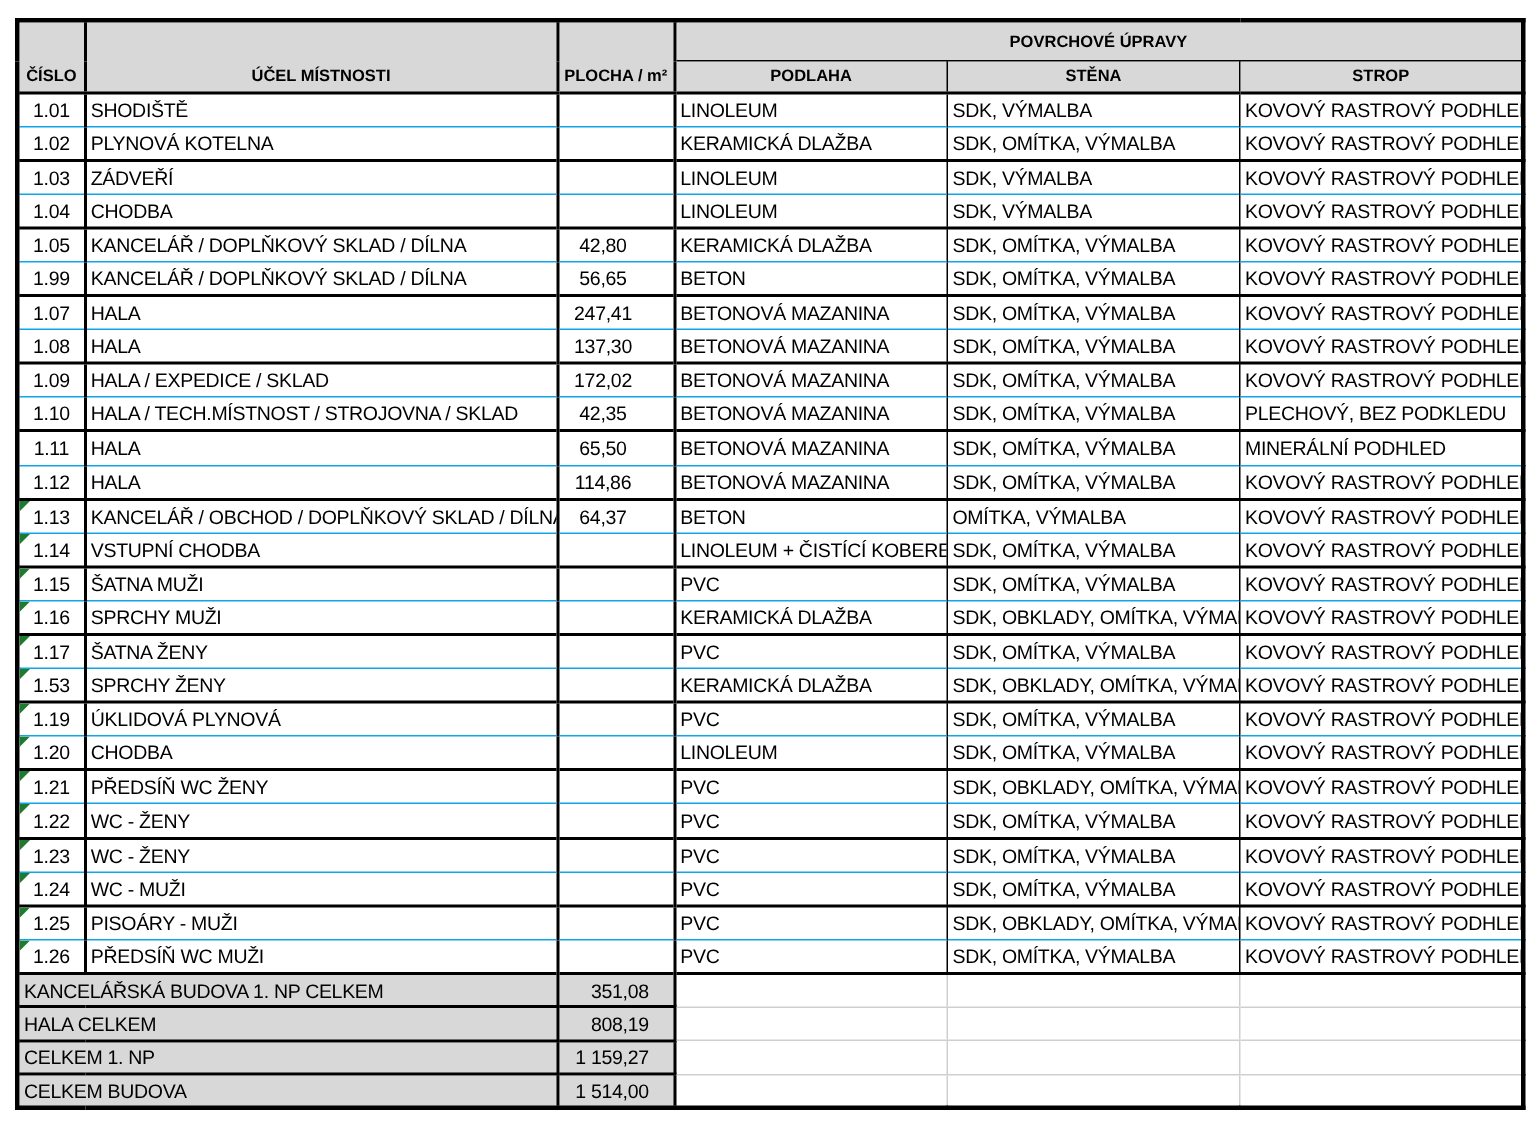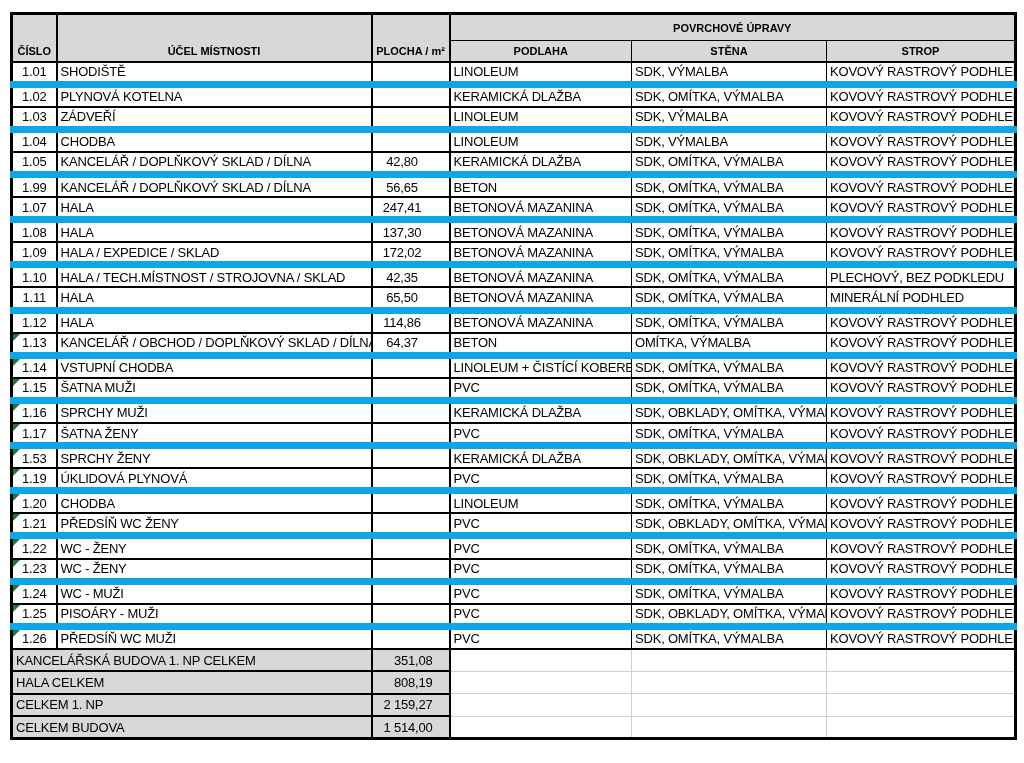--- a/index.html
+++ b/index.html
@@ -31,21 +31,21 @@
     text-align:center;
   }
   tr.group-row th{ height:27px; }
   tr.sub-row th{ height:21px; border-bottom:2px solid #000; }
   th.h-merged{ vertical-align:bottom; padding-bottom:4px; border-bottom:2px solid #000;text-align:center; }
   th.h-ucel, th.h-plocha{ border-left:2px solid #000; }
   th.h-group{ border-left:2px solid #000; border-bottom:1px solid #000; }
   th.h-podlaha{ border-left:2px solid #000; }
   th.h-stena, th.h-strop{ border-left:1px solid #000; }
   
-  tbody.data tr{ border-bottom:7px solid #0ea5e9; }
+  tbody.data tr{ border-bottom:1px solid #0ea5e9; }
   tbody.data tr.thick{ border-bottom:2px solid #000; }
   tbody.data td{ height:22.6px; vertical-align:middle; }
   tbody.data td:nth-child(1){ text-align:center; position:relative; }
   tbody.data td:nth-child(2){ text-align:left; }
   tbody.data td:nth-child(3){ text-align:center; padding-right:20px; }
   tbody.data td:nth-child(2),
   tbody.data td:nth-child(3),
   tbody.data td:nth-child(4){ border-left:2px solid #000; }
   tbody.data td:nth-child(5),
   tbody.data td:nth-child(6){ border-left:1px solid #000; }
@@ -315,21 +315,21 @@
   </tr>
       <tr>
     <td class="sum-label" colspan="2">HALA CELKEM</td>
     <td class="sum-value">808,19</td>
     <td class="ghost"></td>
     <td class="ghost"></td>
     <td class="ghost"></td>
   </tr>
       <tr>
     <td class="sum-label" colspan="2">CELKEM 1. NP</td>
-    <td class="sum-value">2 159,27</td>
+    <td class="sum-value">1 159,27</td>
     <td class="ghost"></td>
     <td class="ghost"></td>
     <td class="ghost"></td>
   </tr>
       <tr>
     <td class="sum-label" colspan="2">CELKEM BUDOVA</td>
     <td class="sum-value">1 514,00</td>
     <td class="ghost"></td>
     <td class="ghost"></td>
     <td class="ghost"></td>

